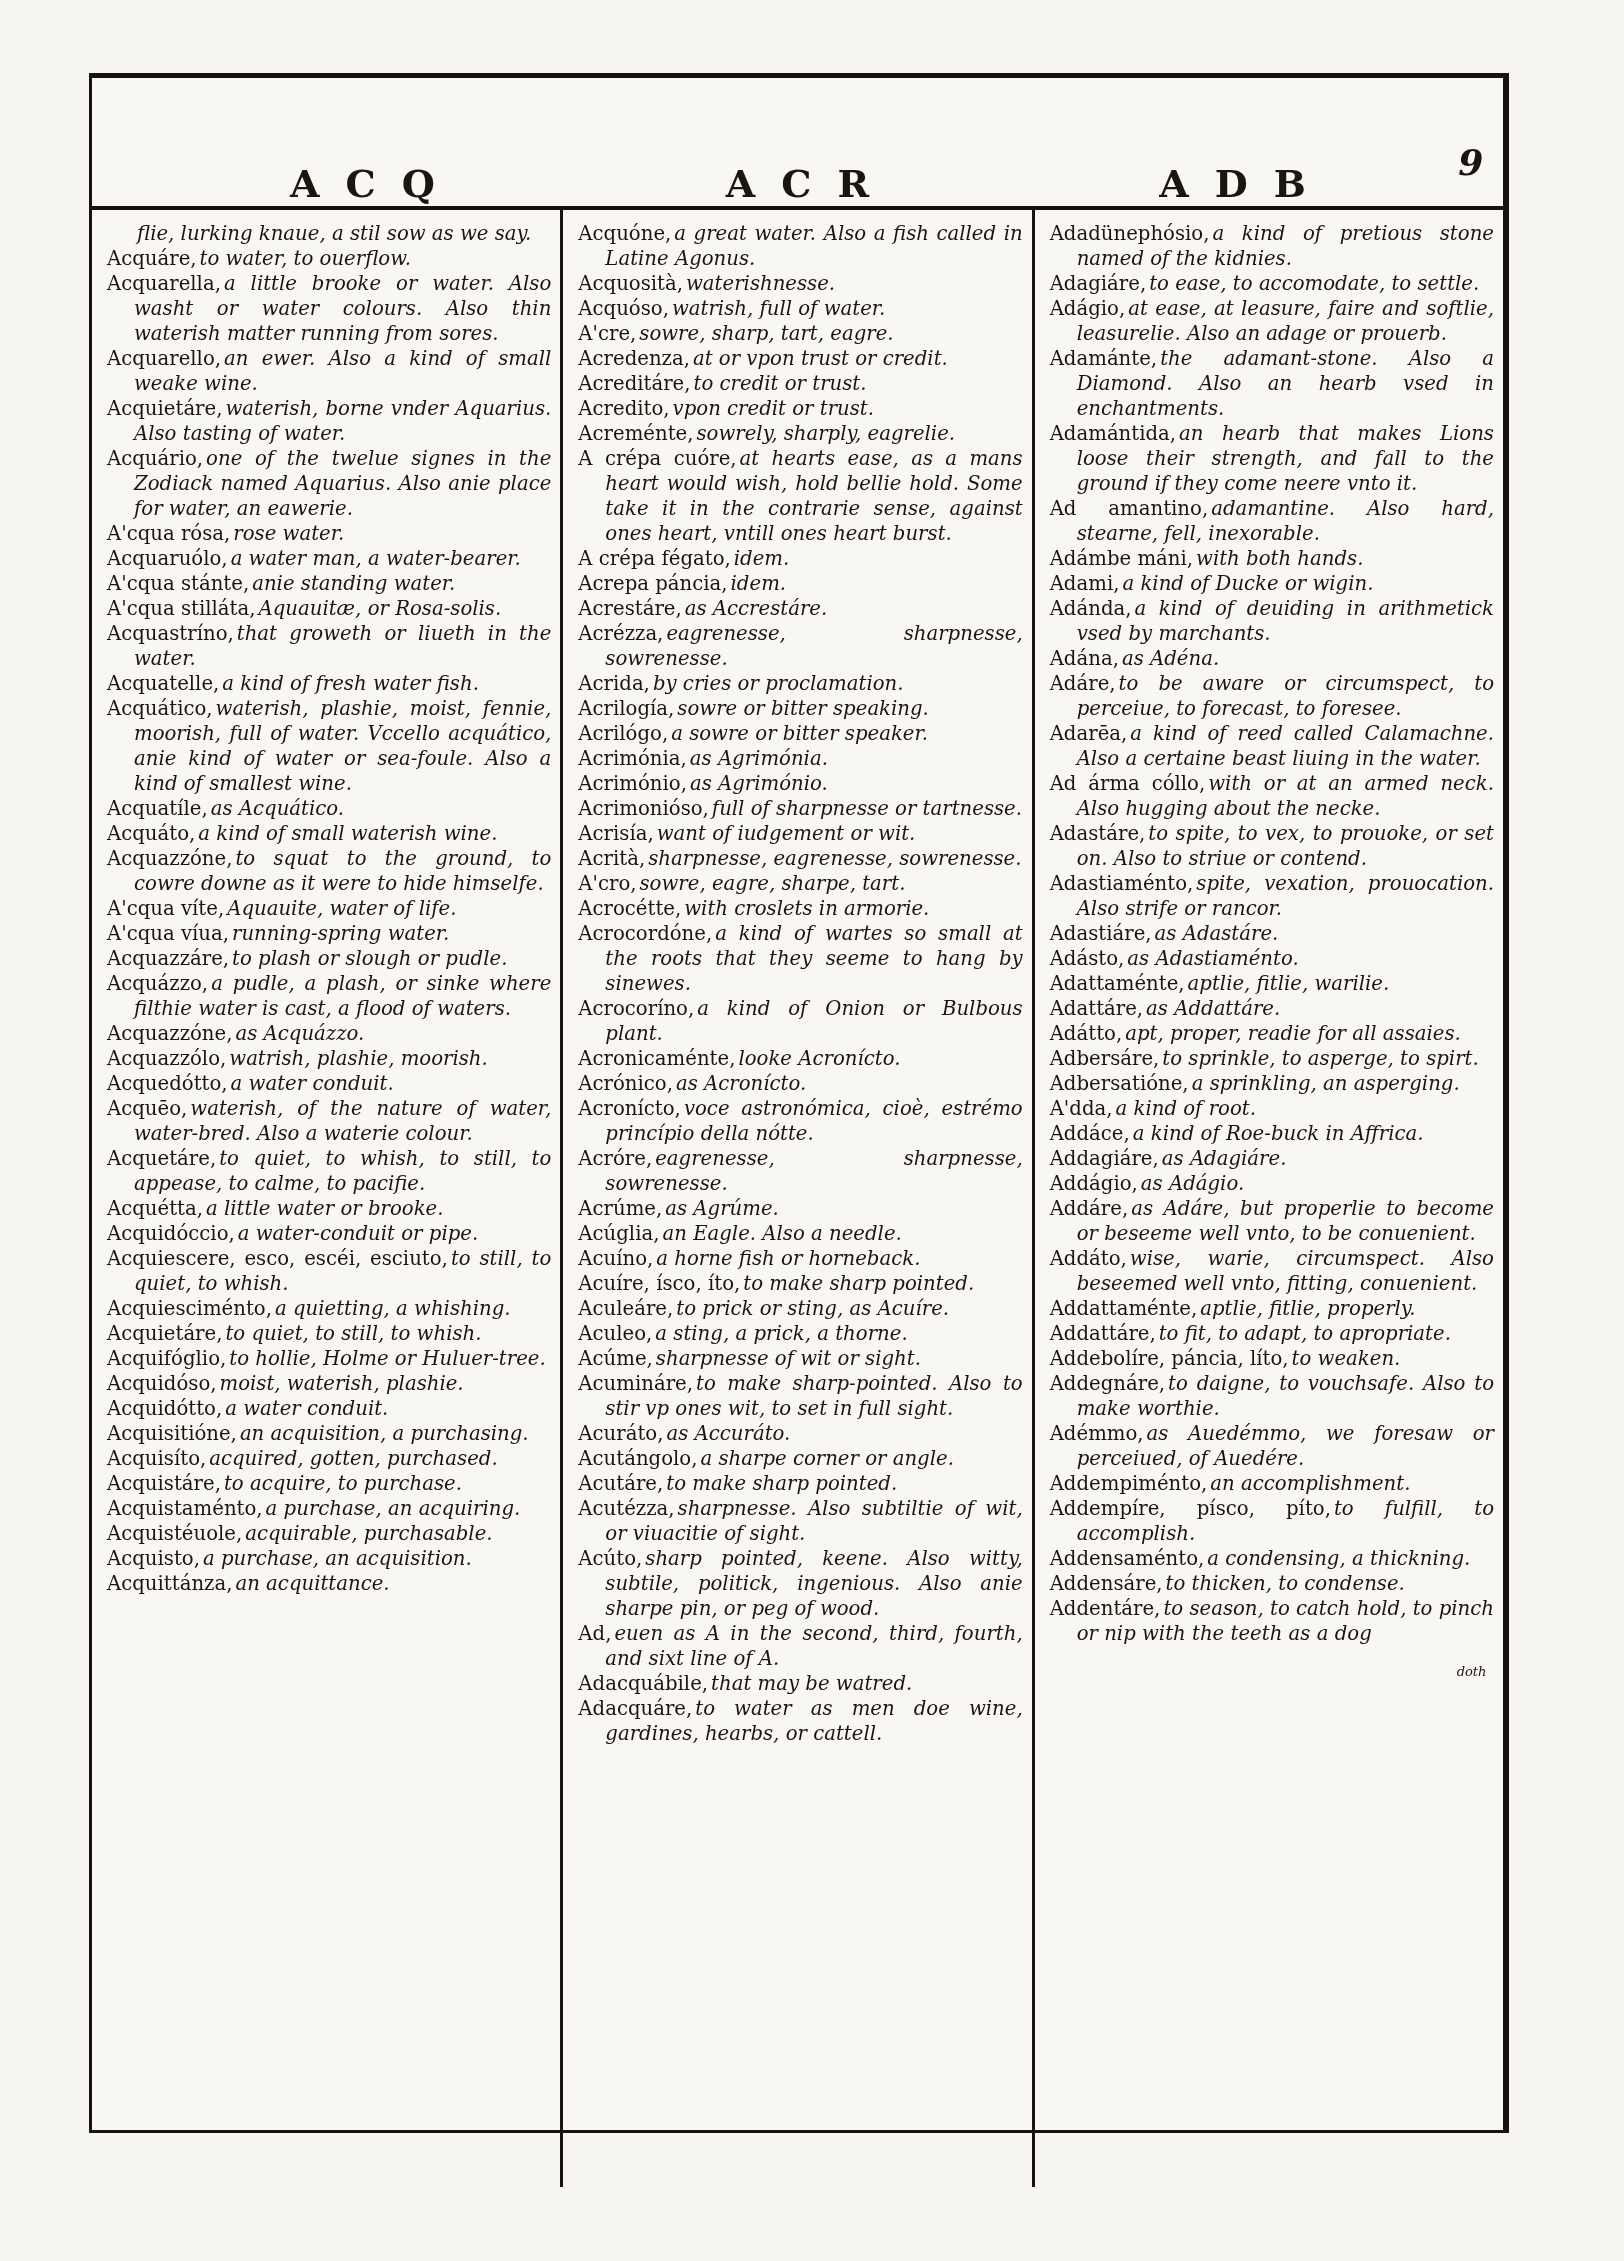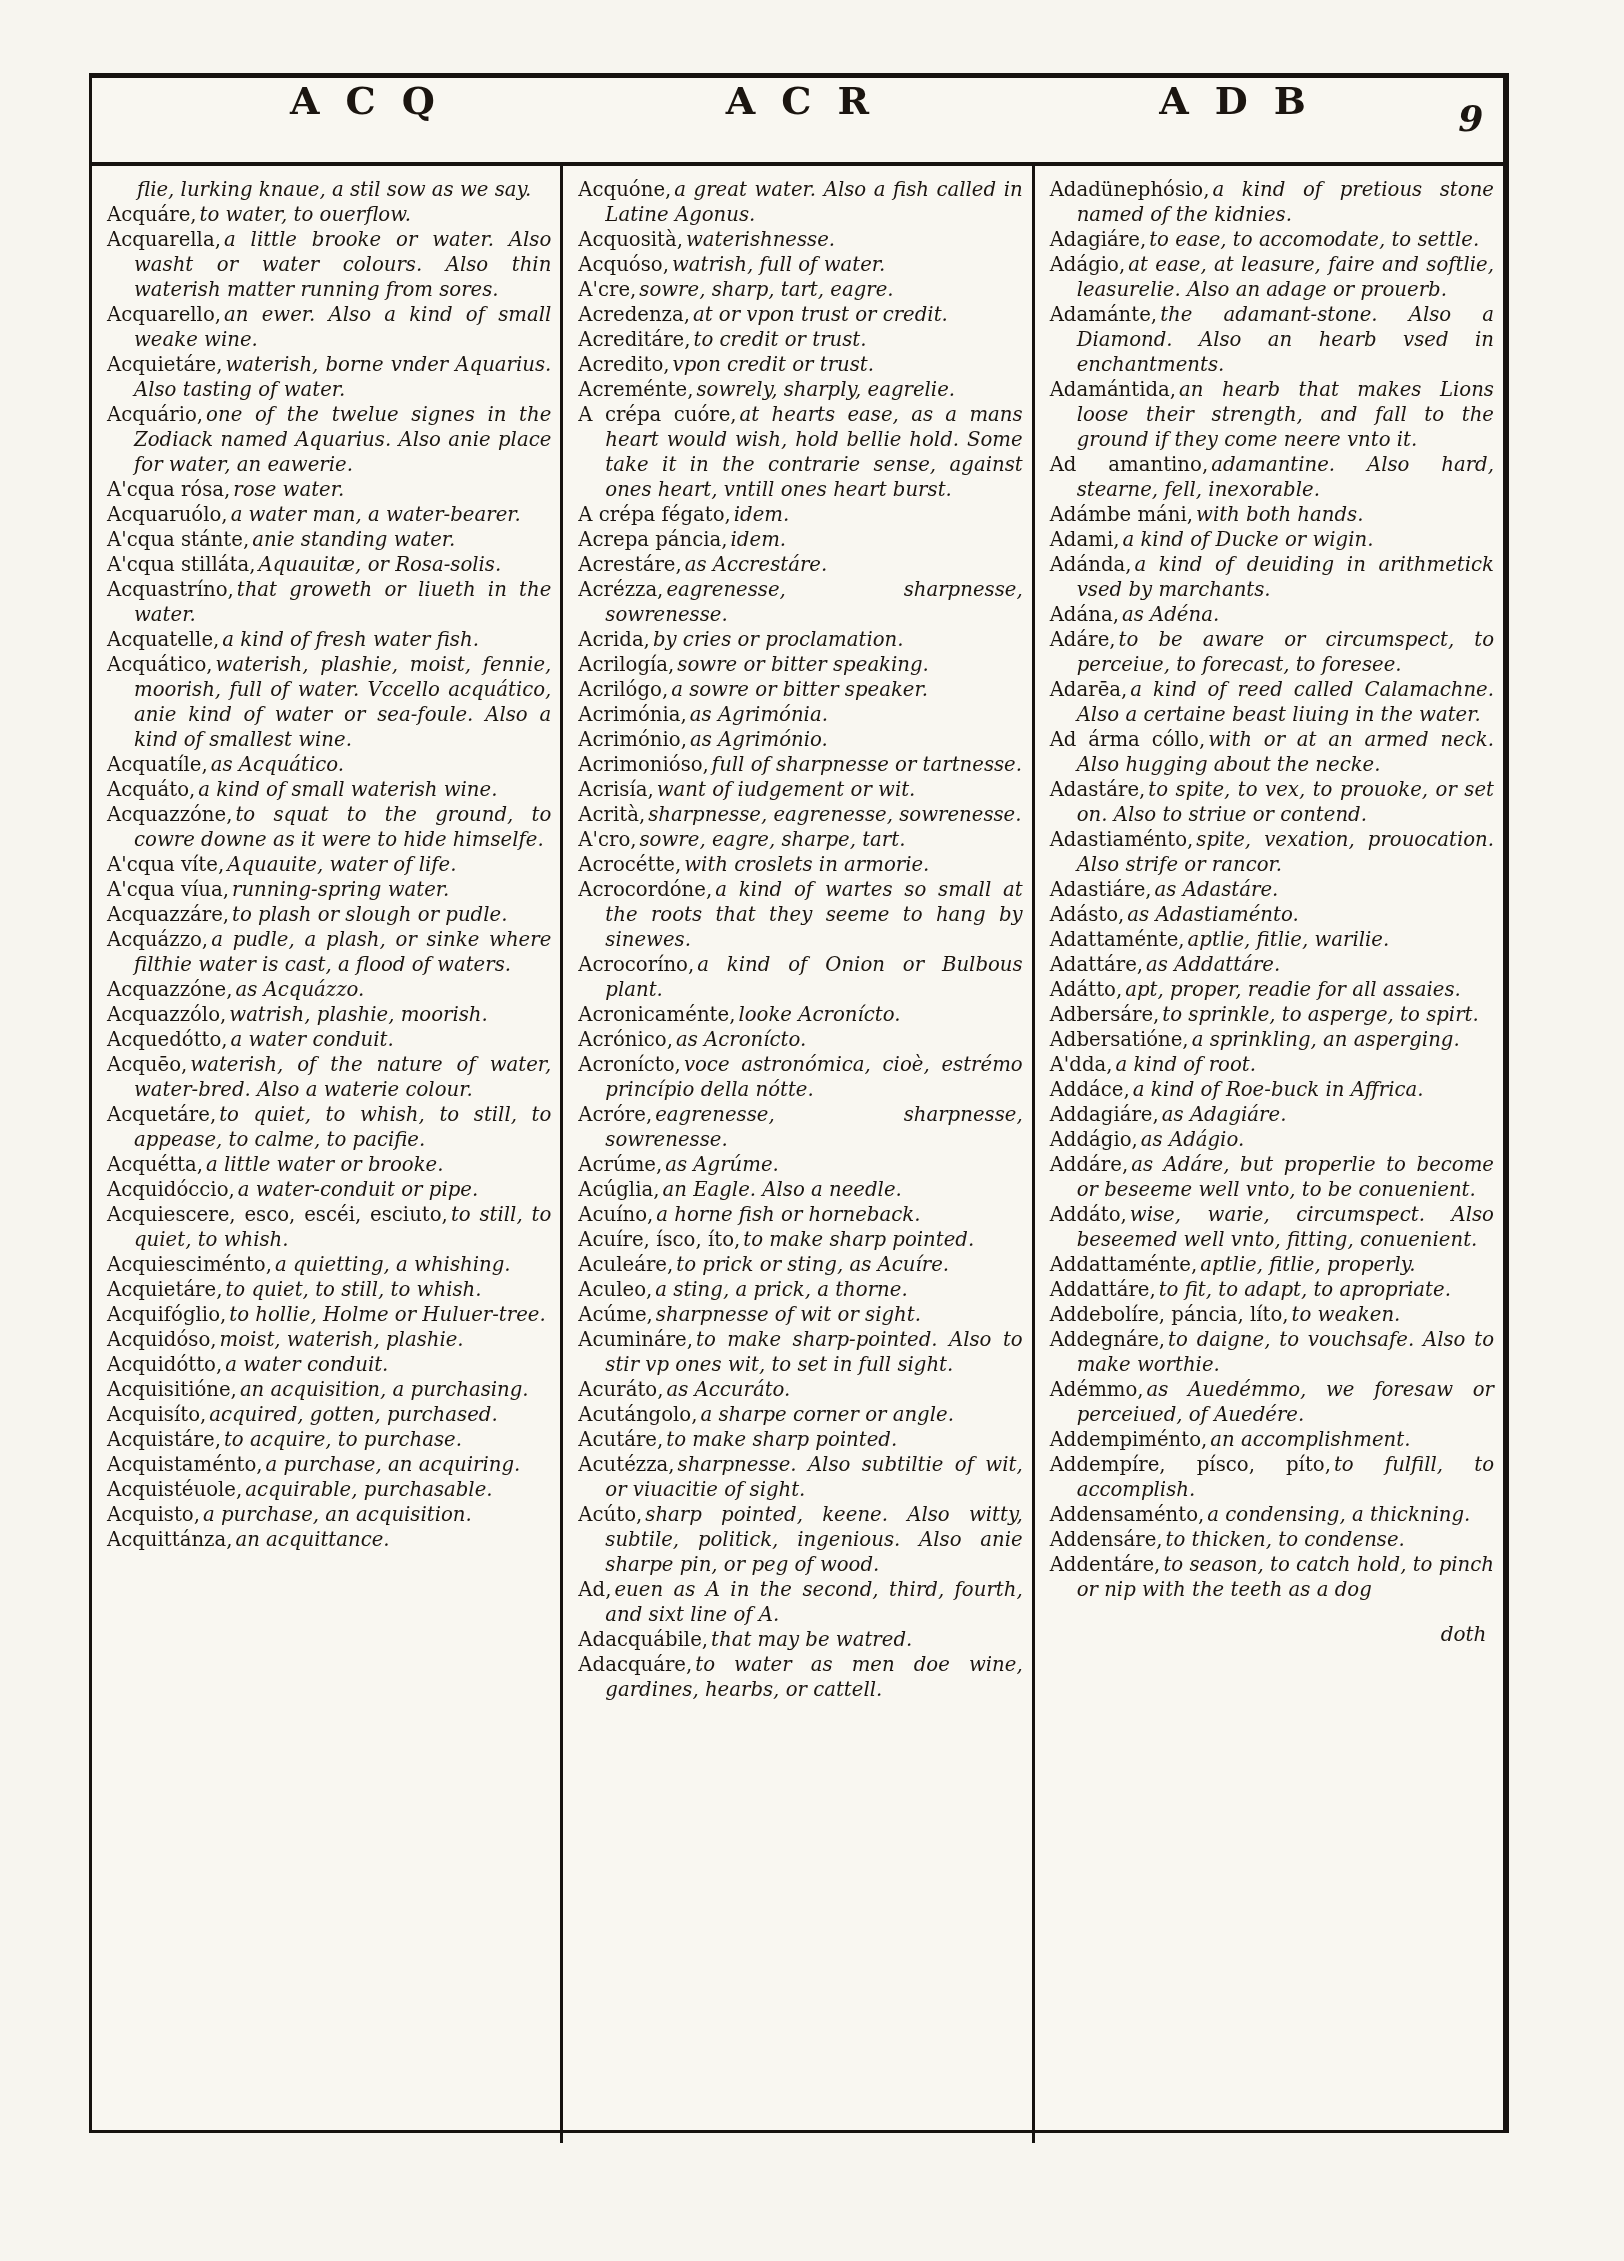--- a/index.html
+++ b/index.html
@@ -17,23 +17,24 @@
     border-top:5.3px solid #171310;
     border-bottom:3.8px solid #171310;
     border-left:3px solid #171310;
     border-right:6px solid #171310;
     background:#f9f7f1;
   }
   .running-head{
     box-sizing:border-box;
     height:88px;
     border-bottom:4.5px solid #171310;
-    display:flex;align-items:flex-start;
+    display:flex;align-items:flex-end;
     position:relative;
     padding:0 53px;
+    margin-top:44px;
   }
   .head-section{
     flex:1;text-align:center;
     font-size:38px;letter-spacing:26px;
     font-weight:bold;
     text-indent:26px; 
   }
   .page-number{
     position:absolute;right:19.7px;top:50%;
     transform:translateY(-54%);
@@ -57,21 +58,21 @@
     line-height:25px;
     padding-left:27px;
     text-indent:-27px;
     text-align:justify;
     margin:0;
   }
   .entry .hw{font-style:normal;padding-right:3px;}
   .entry .def{font-style:italic;}
   .entry.cont{text-indent:0;}
   .catchword{
-    font-size:20px;line-height:25px;
+    font-size:13px;line-height:25px;
     font-style:italic;text-align:right;
     padding-right:7.6px;
   }
 </style>
 </head>
 <body>
 
 <div class="frame">
 
   <div class="running-head">

